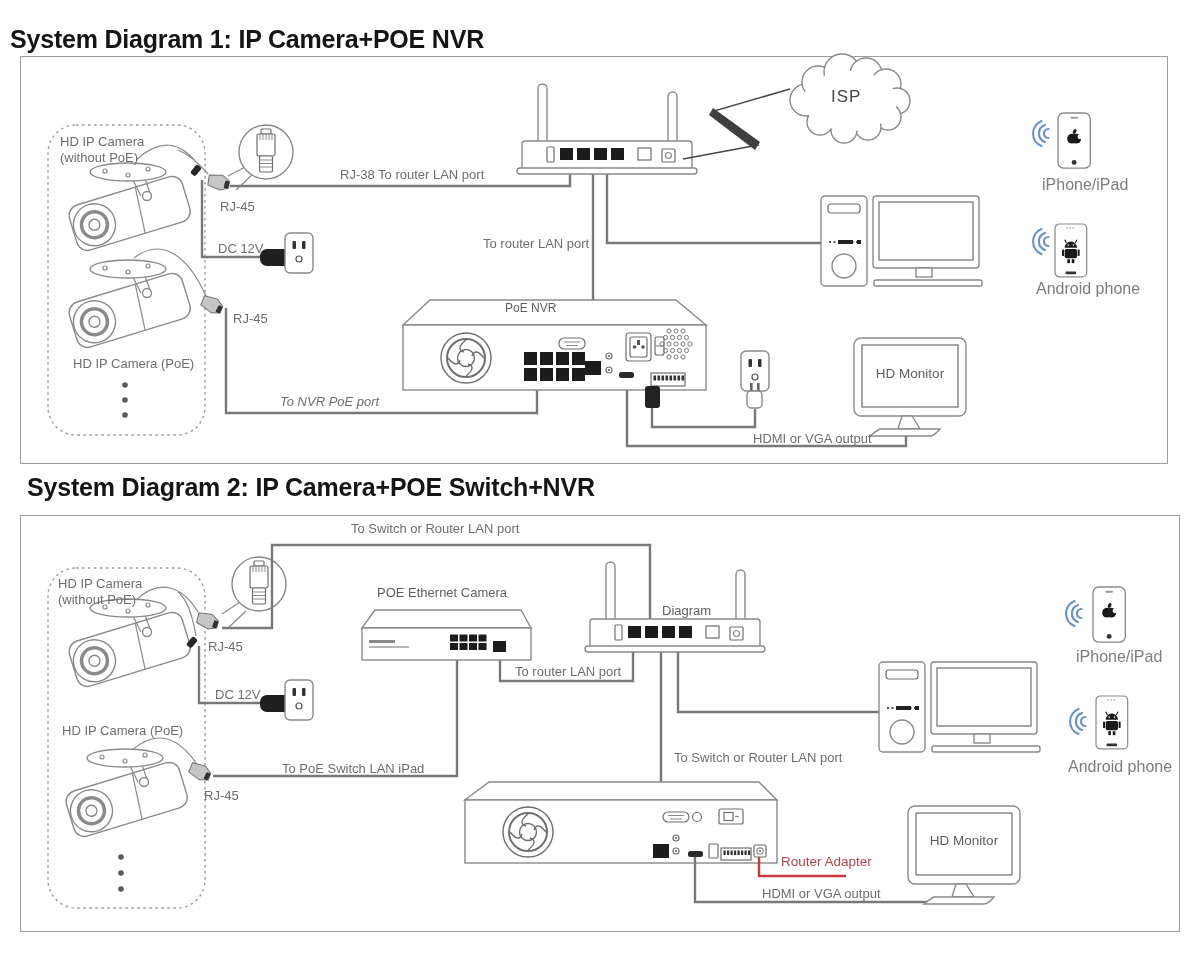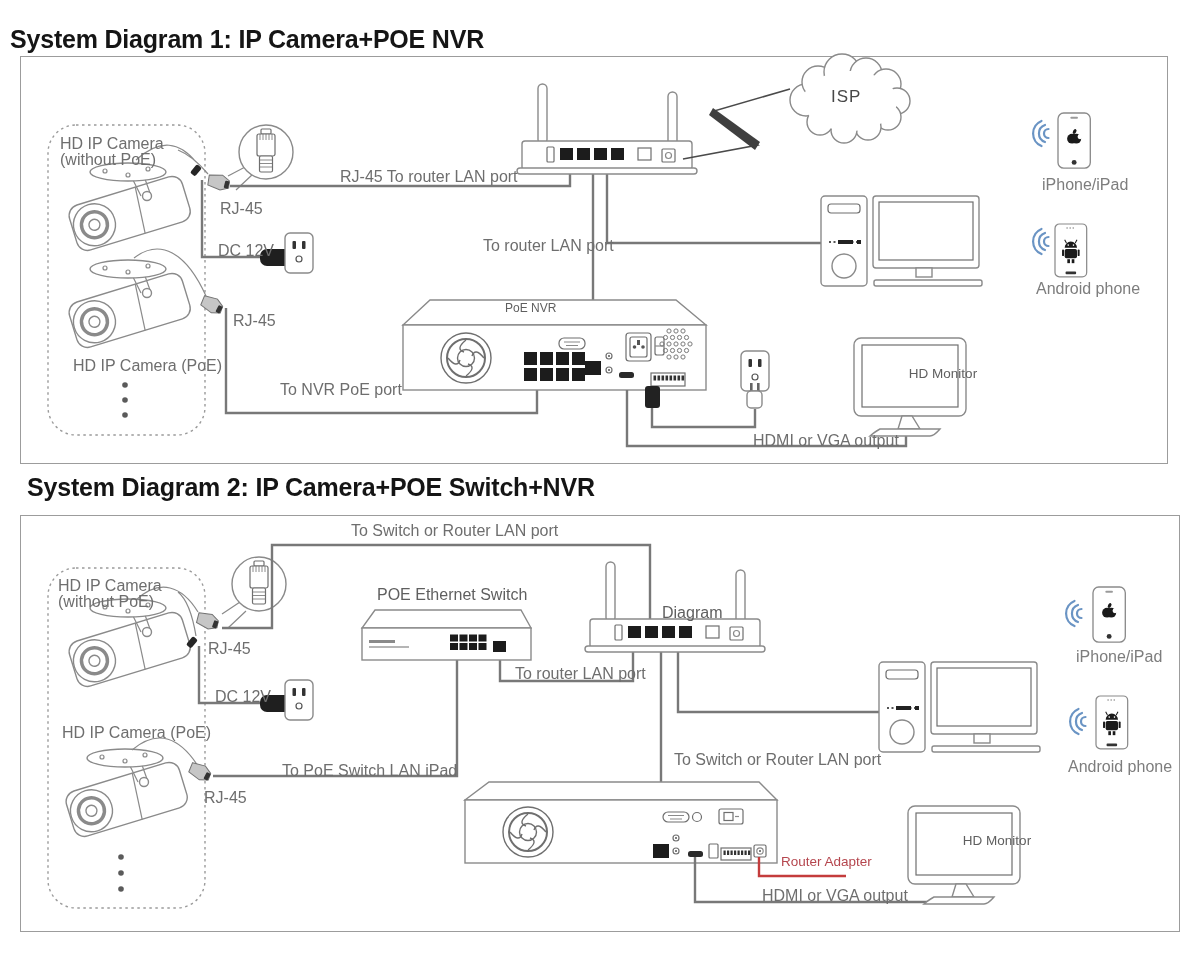--- a/index.html
+++ b/index.html
@@ -4,27 +4,27 @@
 <style>
   html,body { margin:0; padding:0; }
   body {
     width:1198px; height:957px; position:relative; background:#ffffff;
     font-family:"Liberation Sans", sans-serif; overflow:hidden;
   }
   .title { position:absolute; margin:0; color:#151515; font-weight:bold;
            font-size:25px; letter-spacing:-0.2px; z-index:4; }
   .panel { position:absolute; border:1.6px solid #9c9c9c; background:#ffffff; z-index:1; }
   svg.art { position:absolute; left:0; top:0; z-index:2; }
-  .lbl { position:absolute; color:#6e6e6e; font-size:16px; line-height:1.1;
+  .lbl { position:absolute; color:#6e6e6e; font-size:13px; line-height:1.1;
          white-space:nowrap; z-index:3; }
   .lbl.dev { color:#5f5f5f; }
   .lbl.small { font-size:16px; color:#7d7d7d; }
   .lbl.big { font-size:17px; color:#474747; letter-spacing:1px; }
   .lbl.mid { font-size:12px; }
-  .lbl.center { text-align:center;padding-left:33px; }
+  .lbl.center { text-align:center; }
   .lbl.red { color:#b5464e; font-size:13.5px; }
   
   .o   { fill:#ffffff; stroke:#8a8a8a; stroke-width:1.4; }
   .o2  { fill:#ffffff; stroke:#6f6f6f; stroke-width:1.2; }
   .ln  { fill:none; stroke:#787878; stroke-width:2.4; }
   .lnr { fill:none; stroke:#c43c3c; stroke-width:2.4; }
   .thin{ fill:none; stroke:#8a8a8a; stroke-width:1.2; }
   .dk  { fill:#1c1c1c; stroke:none; }
   .dash{ fill:none; stroke:#9a9a9a; stroke-width:1.4; stroke-dasharray:2.5,3.5; }
 </style>
@@ -398,38 +398,38 @@
     <use href="#wifi" transform="translate(1068,601)"></use>
     <use href="#iph" transform="translate(1093,587) scale(0.95)"></use>
     <use href="#wifi" transform="translate(1072,709)"></use>
     <use href="#andr" transform="translate(1096,696) scale(0.88)"></use>
   </g>
 </svg>
 
 <div class="lbl" style="left:60px; top:135px;">HD IP Camera</div>
 <div class="lbl" style="left:60px; top:151px;">(without PoE)</div>
 <div class="lbl" style="left:220px; top:200px;">RJ-45</div>
-<div class="lbl" style="left:340px; top:168px;">RJ-45 To router LAN port</div>
+<div class="lbl" style="left:340px; top:168px;">RJ-38 To router LAN port</div>
 <div class="lbl" style="left:218px; top:242px;">DC 12V</div>
 <div class="lbl" style="left:233px; top:312px;">RJ-45</div>
 <div class="lbl" style="left:73px; top:357px;">HD IP Camera (PoE)</div>
-<div class="lbl" style="left:280px; top:381px;">To NVR PoE port</div>
+<div class="lbl" style="left:280px; top:395px;font-style:italic;">To NVR PoE port</div>
 <div class="lbl" style="left:483px; top:237px;">To router LAN port</div>
 <div class="lbl dev mid" style="left:505px; top:302px;">PoE NVR</div>
 <div class="lbl big" style="left:831px; top:88px;">ISP</div>
 <div class="lbl dev center" style="left:854px; top:367px; width:112px; font-size:13.5px;">HD Monitor</div>
 <div class="lbl" style="left:753px; top:432px;">HDMI or VGA output</div>
 <div class="lbl small" style="left:1042px; top:176px;">iPhone/iPad</div>
 <div class="lbl small" style="left:1036px; top:280px;">Android phone</div>
 
 <div class="lbl" style="left:351px; top:522px;">To Switch or Router LAN port</div>
 <div class="lbl" style="left:58px; top:577px;">HD IP Camera</div>
 <div class="lbl" style="left:58px; top:593px;">(without PoE)</div>
 <div class="lbl" style="left:208px; top:640px;">RJ-45</div>
-<div class="lbl dev" style="left:377px; top:586px;">POE Ethernet Switch</div>
+<div class="lbl dev" style="left:377px; top:586px;">POE Ethernet Camera</div>
 <div class="lbl dev" style="left:662px; top:604px;">Diagram</div>
 <div class="lbl" style="left:215px; top:688px;">DC 12V</div>
 <div class="lbl" style="left:515px; top:665px;">To router LAN port</div>
 <div class="lbl" style="left:62px; top:724px;">HD IP Camera (PoE)</div>
 <div class="lbl" style="left:282px; top:762px;">To PoE Switch LAN iPad</div>
 <div class="lbl" style="left:204px; top:789px;">RJ-45</div>
 <div class="lbl" style="left:674px; top:751px;">To Switch or Router LAN port</div>
 <div class="lbl red" style="left:781px; top:855px;">Router Adapter</div>
 <div class="lbl" style="left:762px; top:887px;">HDMI or VGA output</div>
 <div class="lbl dev center" style="left:908px; top:834px; width:112px; font-size:13.5px;">HD Monitor</div>

